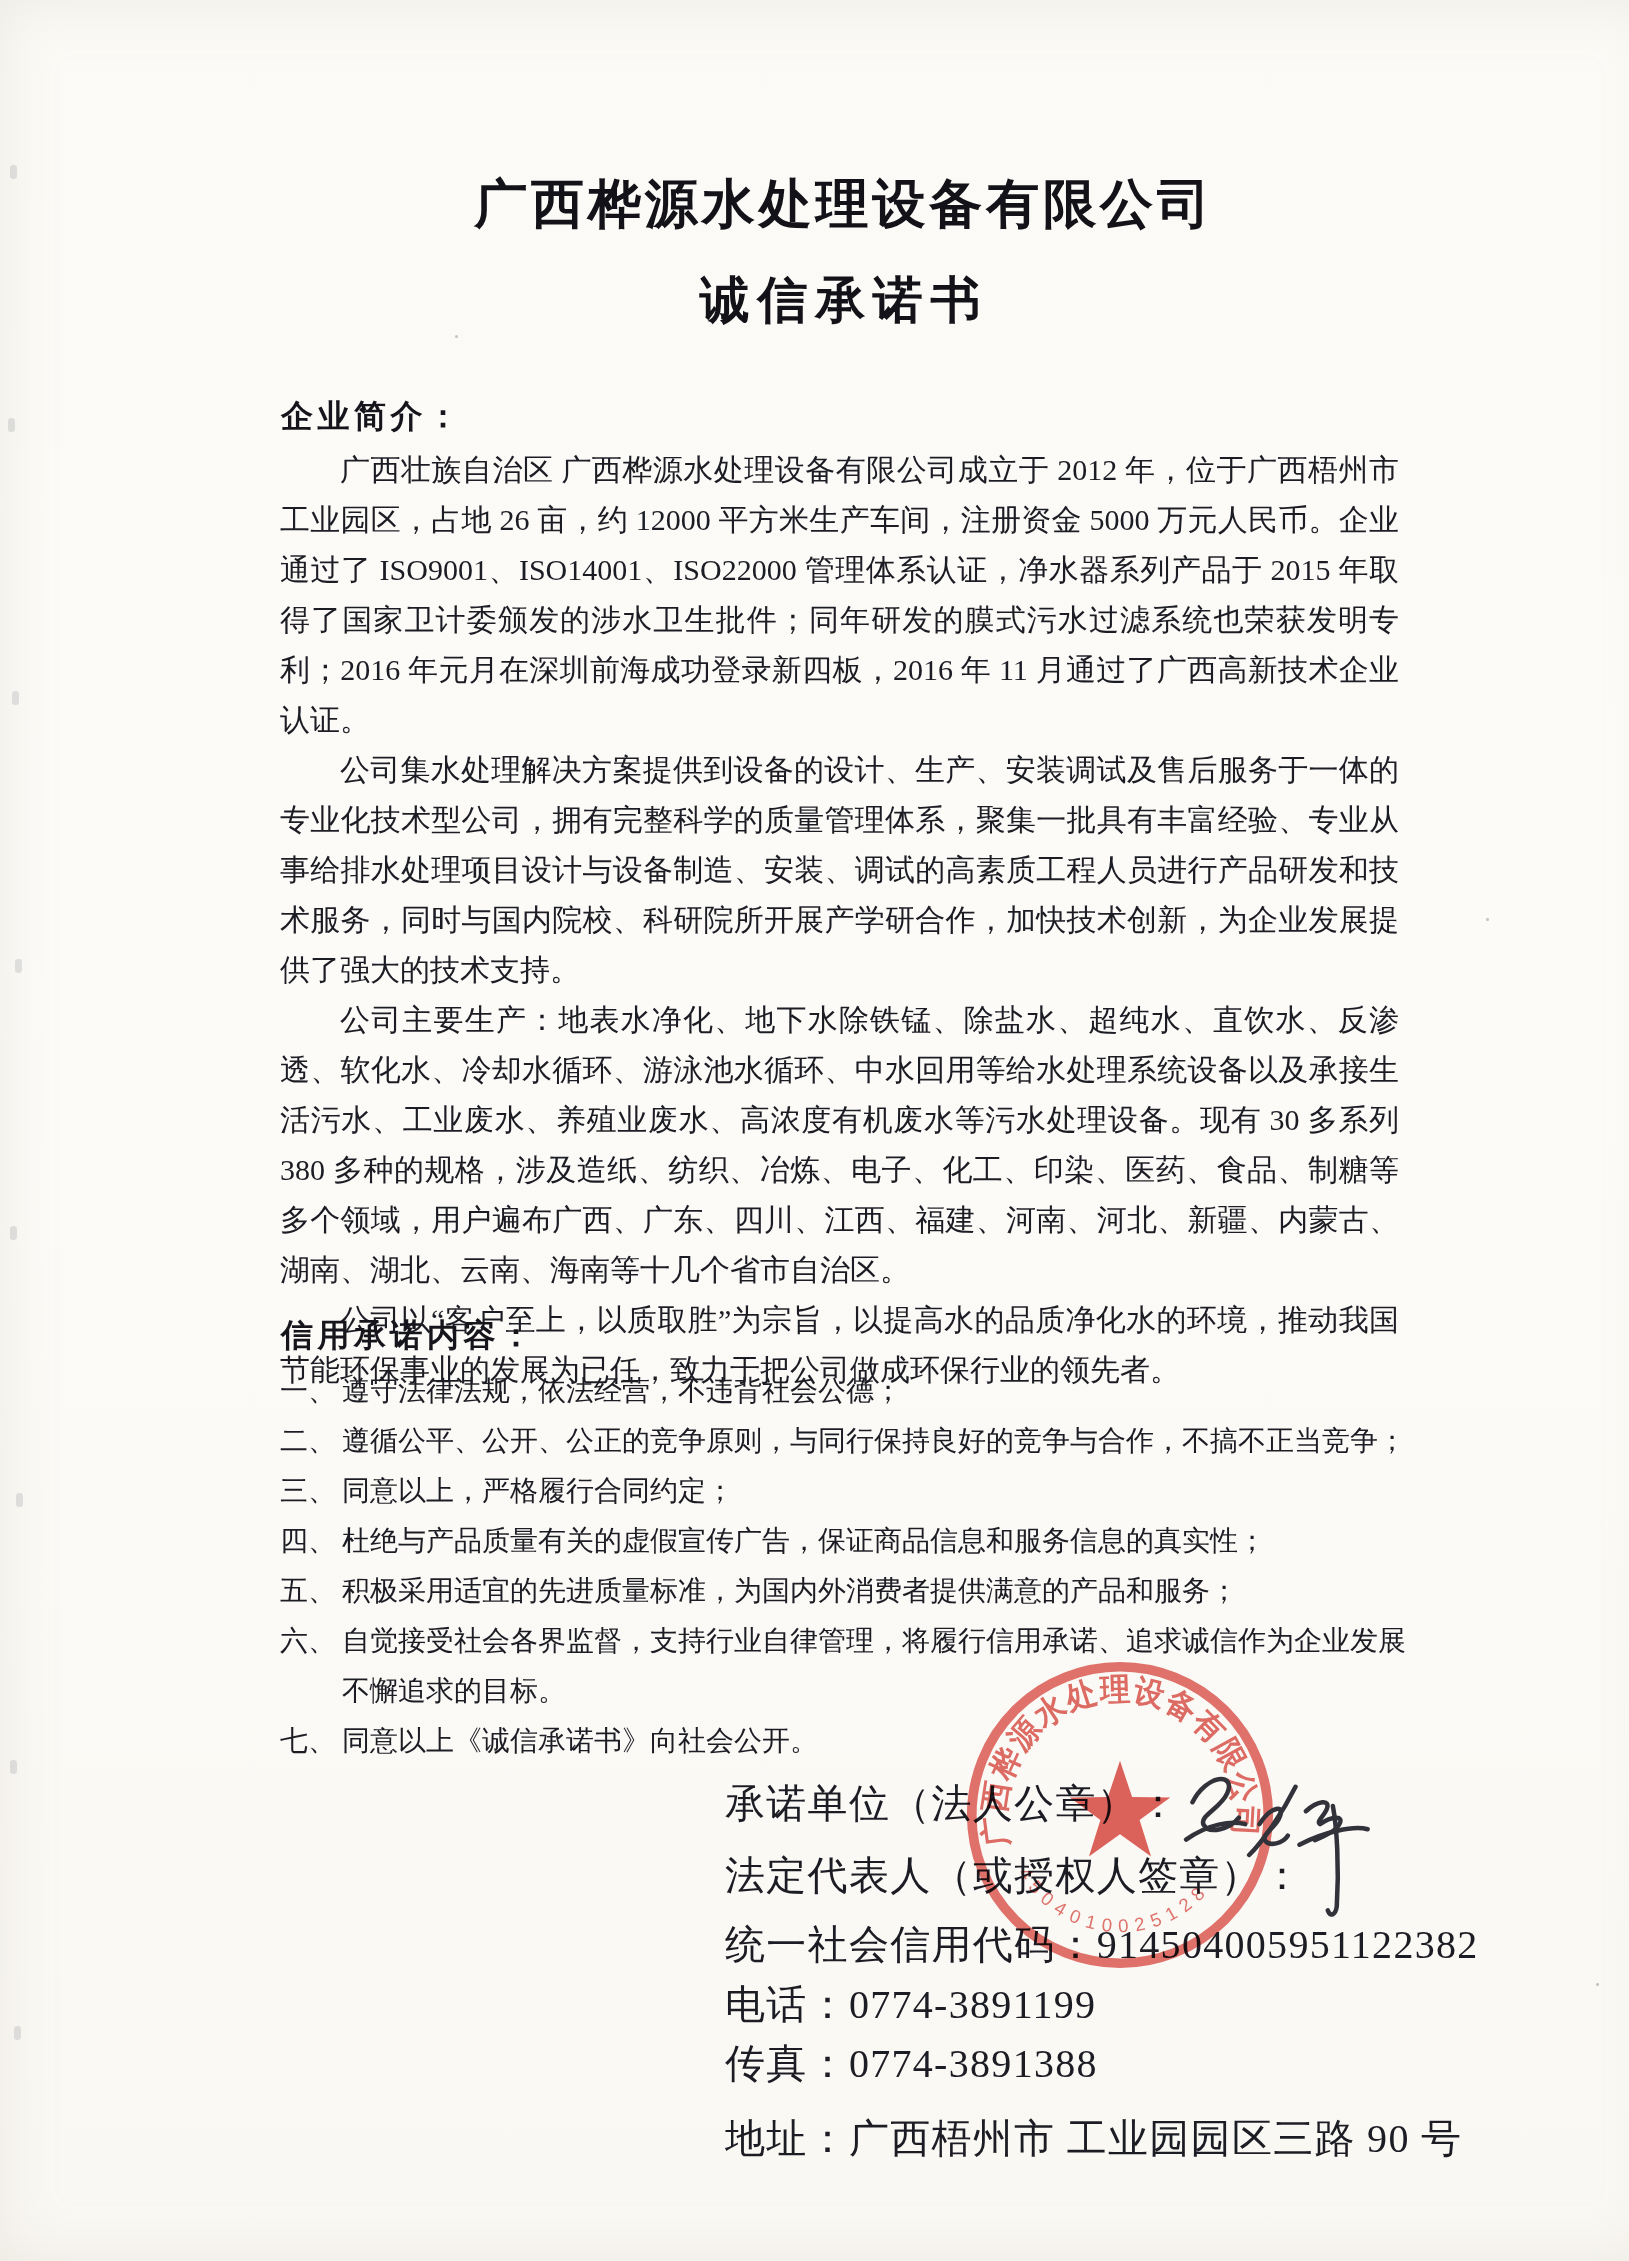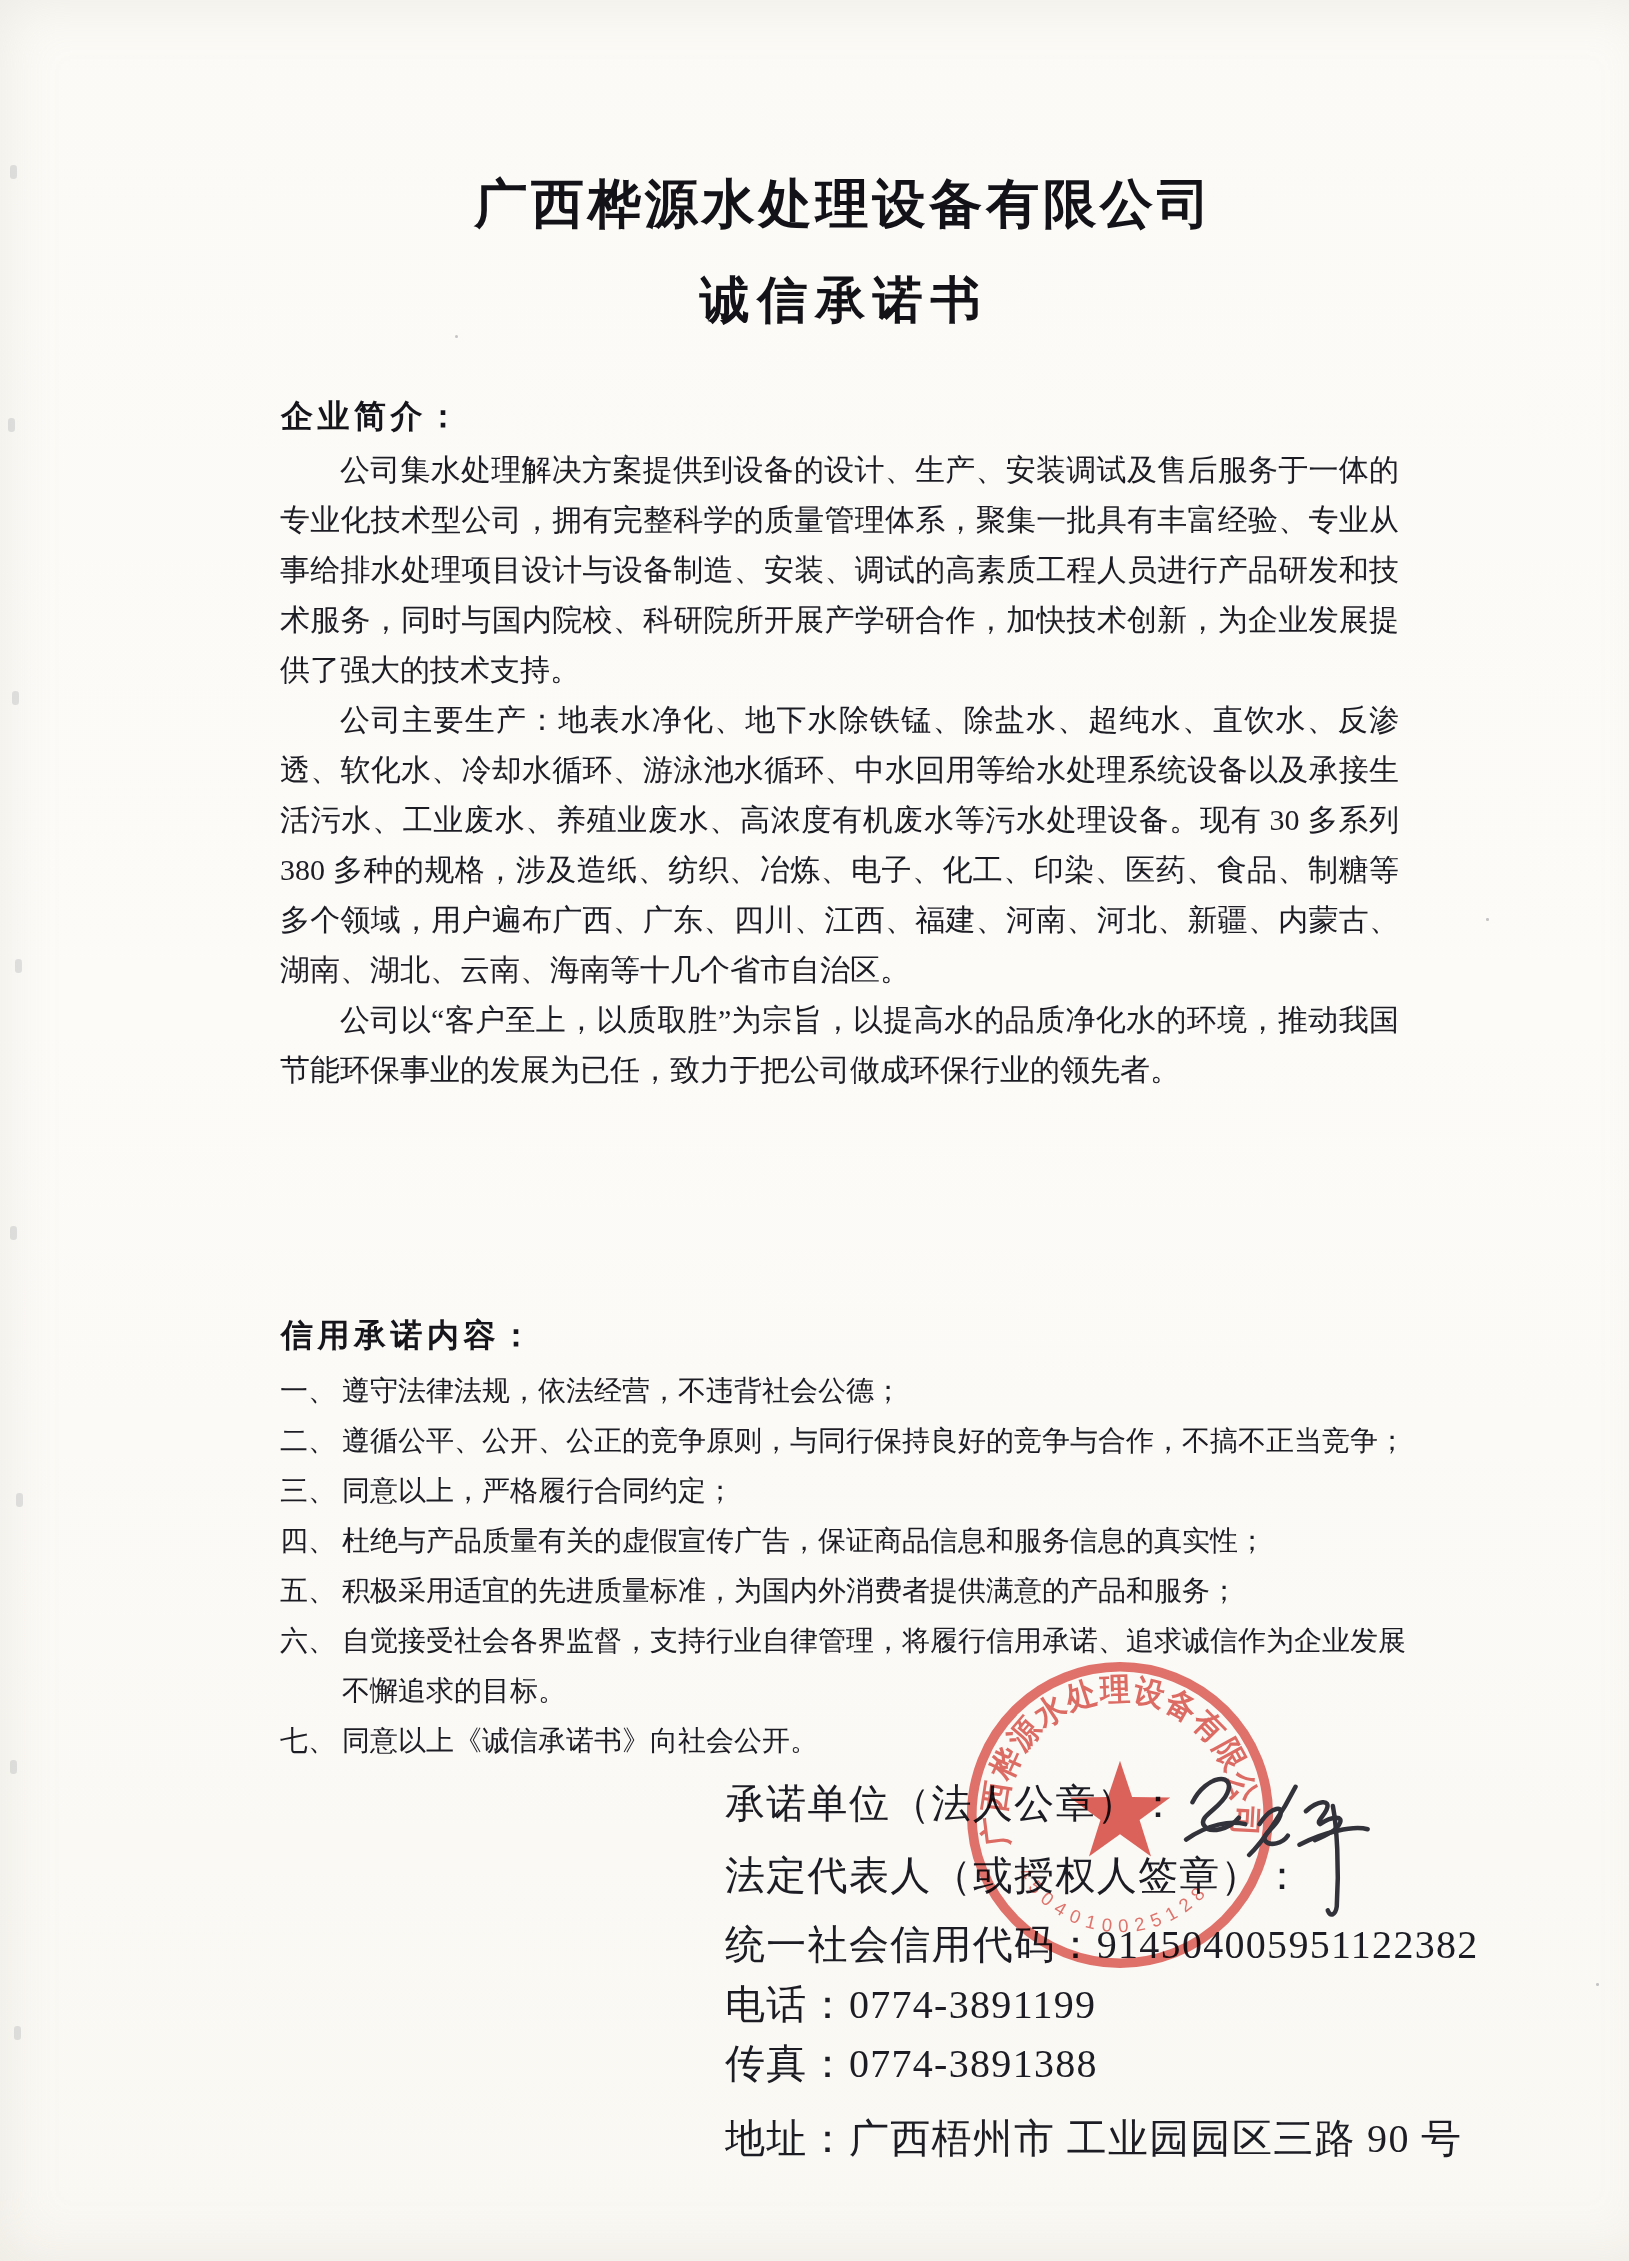--- a/index.html
+++ b/index.html
@@ -83,20 +83,21 @@
   <div class="speck" style="left:1486px;top:918px;width:2.6px;height:2.6px;"></div>
   <div class="speck" style="left:1596px;top:1983px;width:3.2px;height:2.6px;"></div>
 
   <div class="titles">
     <div class="title-line1">广西桦源水处理设备有限公司</div>
     <div class="title-line2">诚信承诺书</div>
   </div>
 
   <div class="section-heading" id="intro-heading">企业简介：</div>
   <div class="intro-body">
+    <p>广西壮族自治区 广西桦源水处理设备有限公司成立于 2012 年，位于广西梧州市工业园区，占地 26 亩，约 12000 平方米生产车间，注册资金 5000 万元人民币。企业通过了 ISO9001、ISO14001、ISO22000 管理体系认证，净水器系列产品于 2015 年取得了国家卫计委颁发的涉水卫生批件；同年研发的膜式污水过滤系统也荣获发明专利；2016 年元月在深圳前海成功登录新四板，2016 年 11 月通过了广西高新技术企业认证。</p>
     <p>公司集水处理解决方案提供到设备的设计、生产、安装调试及售后服务于一体的专业化技术型公司，拥有完整科学的质量管理体系，聚集一批具有丰富经验、专业从事给排水处理项目设计与设备制造、安装、调试的高素质工程人员进行产品研发和技术服务，同时与国内院校、科研院所开展产学研合作，加快技术创新，为企业发展提供了强大的技术支持。</p>
     <p>公司主要生产：地表水净化、地下水除铁锰、除盐水、超纯水、直饮水、反渗透、软化水、冷却水循环、游泳池水循环、中水回用等给水处理系统设备以及承接生活污水、工业废水、养殖业废水、高浓度有机废水等污水处理设备。现有 30 多系列 380 多种的规格，涉及造纸、纺织、冶炼、电子、化工、印染、医药、食品、制糖等多个领域，用户遍布广西、广东、四川、江西、福建、河南、河北、新疆、内蒙古、湖南、湖北、云南、海南等十几个省市自治区。</p>
     <p>公司以“客户至上，以质取胜”为宗旨，以提高水的品质净化水的环境，推动我国节能环保事业的发展为已任，致力于把公司做成环保行业的领先者。</p>
   </div>
 
   <div class="section-heading" id="commit-heading">信用承诺内容：</div>
   <div class="commit-list">
     <div class="commit-item">
       <span class="commit-num">一、</span><span>遵守法律法规，依法经营，不违背社会公德；</span>
     </div>

